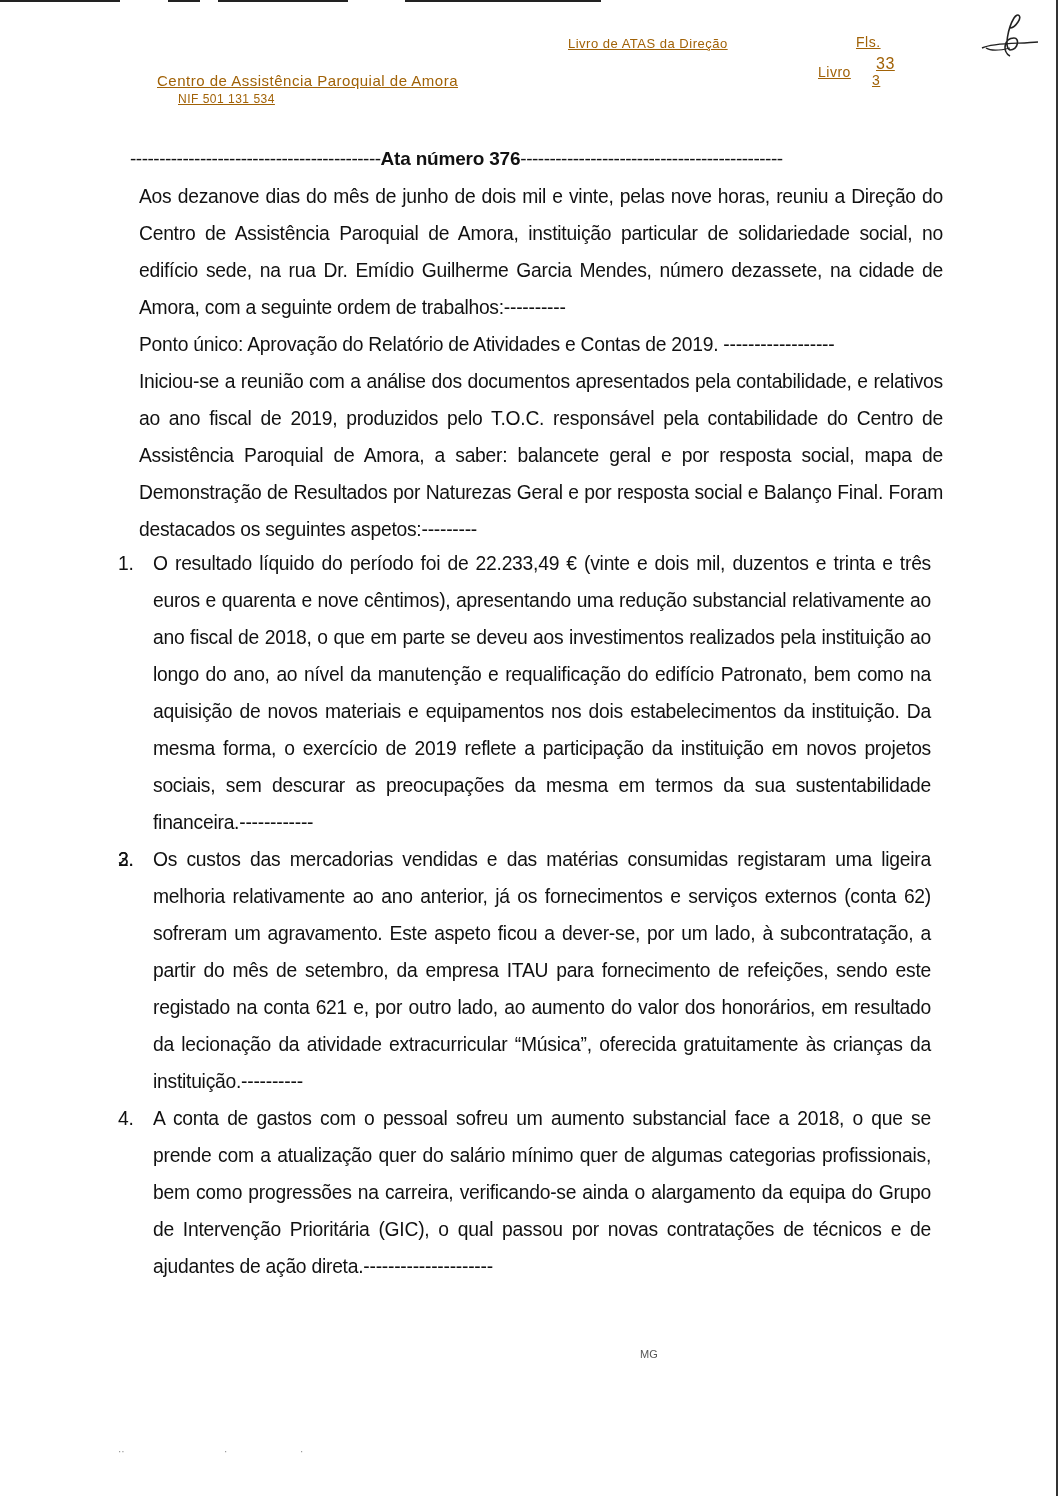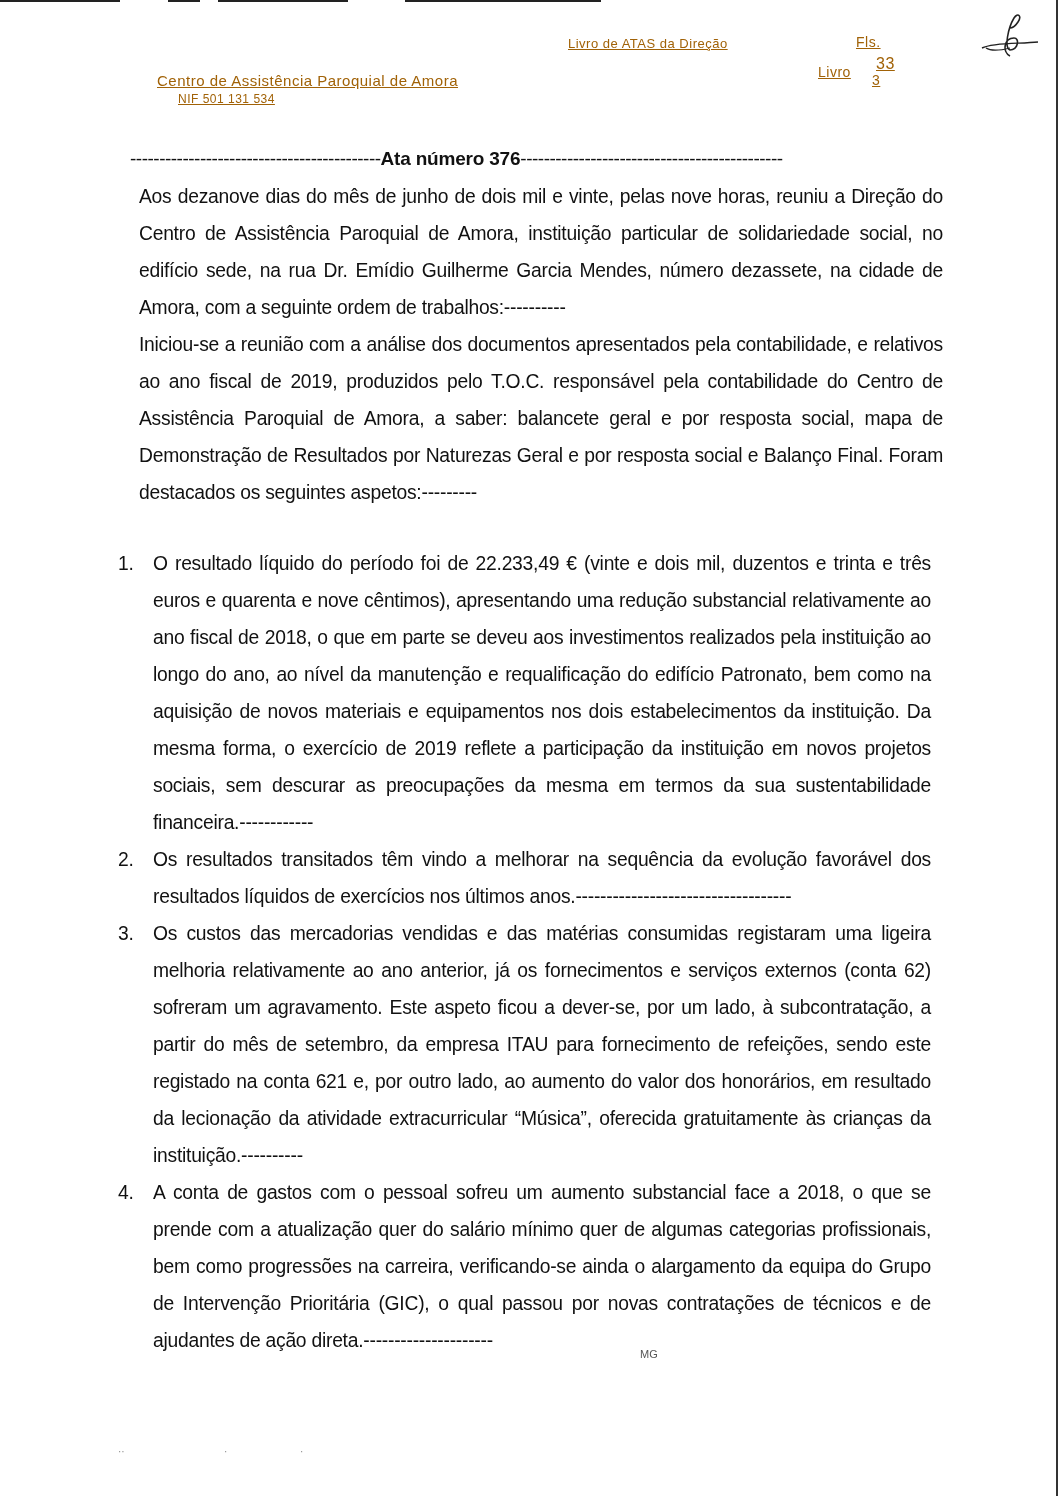--- a/index.html
+++ b/index.html
@@ -58,31 +58,31 @@
   <path d="M2 40 C14 34 40 36 58 34" fill="none" stroke="#222" stroke-width="1.4"></path>
   <path d="M6 40 C12 44 22 42 30 40" fill="none" stroke="#222" stroke-width="1.2"></path>
 </svg>
 
 <div class="title-line">
   <span class="dashes">-------------------------------------------</span><span class="title">Ata número 376</span><span class="dashes">---------------------------------------------</span>
 </div>
 
 <div class="body-text">
   <p class="last">Aos dezanove dias do mês de junho de dois mil e vinte, pelas nove horas, reuniu a Direção do Centro de Assistência Paroquial de Amora, instituição particular de solidariedade social, no edifício sede, na rua Dr. Emídio Guilherme Garcia Mendes, número dezassete, na cidade de Amora, com a seguinte ordem de trabalhos:----------</p>
+  <p class="last">Ponto único: Aprovação do Relatório de Atividades e Contas de 2019. ------------------</p>
   <p class="last">Iniciou-se a reunião com a análise dos documentos apresentados pela contabilidade, e relativos ao ano fiscal de 2019, produzidos pelo T.O.C. responsável pela contabilidade do Centro de Assistência Paroquial de Amora, a saber: balancete geral e por resposta social, mapa de Demonstração de Resultados por Naturezas Geral e por resposta social e Balanço Final. Foram destacados os seguintes aspetos:---------</p>
 </div>
 
 <ol class="items">
   <li style="text-align-last:left;">
     <span class="num">1.</span>
     <span>O resultado líquido do período foi de 22.233,49 € (vinte e dois mil, duzentos e trinta e três euros e quarenta e nove cêntimos), apresentando uma redução substancial relativamente ao ano fiscal de 2018, o que em parte se deveu aos investimentos realizados pela instituição ao longo do ano, ao nível da manutenção e requalificação do edifício Patronato, bem como na aquisição de novos materiais e equipamentos nos dois estabelecimentos da instituição. Da mesma forma, o exercício de 2019 reflete a participação da instituição em novos projetos sociais, sem descurar as preocupações da mesma em termos da sua sustentabilidade financeira.------------</span>
   </li>
   <li style="text-align-last:left;">
     <span class="num">2.</span>
-    <span>Os resultados transitados têm vindo a melhorar na sequência da evolução favorável dos resultados líquidos de exercícios nos últimos anos.-----------------------------------</span>
   </li>
   <li style="text-align-last:left;">
     <span class="num">3.</span>
     <span>Os custos das mercadorias vendidas e das matérias consumidas registaram uma ligeira melhoria relativamente ao ano anterior, já os fornecimentos e serviços externos (conta 62) sofreram um agravamento. Este aspeto ficou a dever-se, por um lado, à subcontratação, a partir do mês de setembro, da empresa ITAU para fornecimento de refeições, sendo este registado na conta 621 e, por outro lado, ao aumento do valor dos honorários, em resultado da lecionação da atividade extracurricular “Música”, oferecida gratuitamente às crianças da instituição.----------</span>
   </li>
   <li style="text-align-last:left;">
     <span class="num">4.</span>
     <span>A conta de gastos com o pessoal sofreu um aumento substancial face a 2018, o que se prende com a atualização quer do salário mínimo quer de algumas categorias profissionais, bem como progressões na carreira, verificando-se ainda o alargamento da equipa do Grupo de Intervenção Prioritária (GIC), o qual passou por novas contratações de técnicos e de ajudantes de ação direta.---------------------</span>
   </li>
 </ol>

